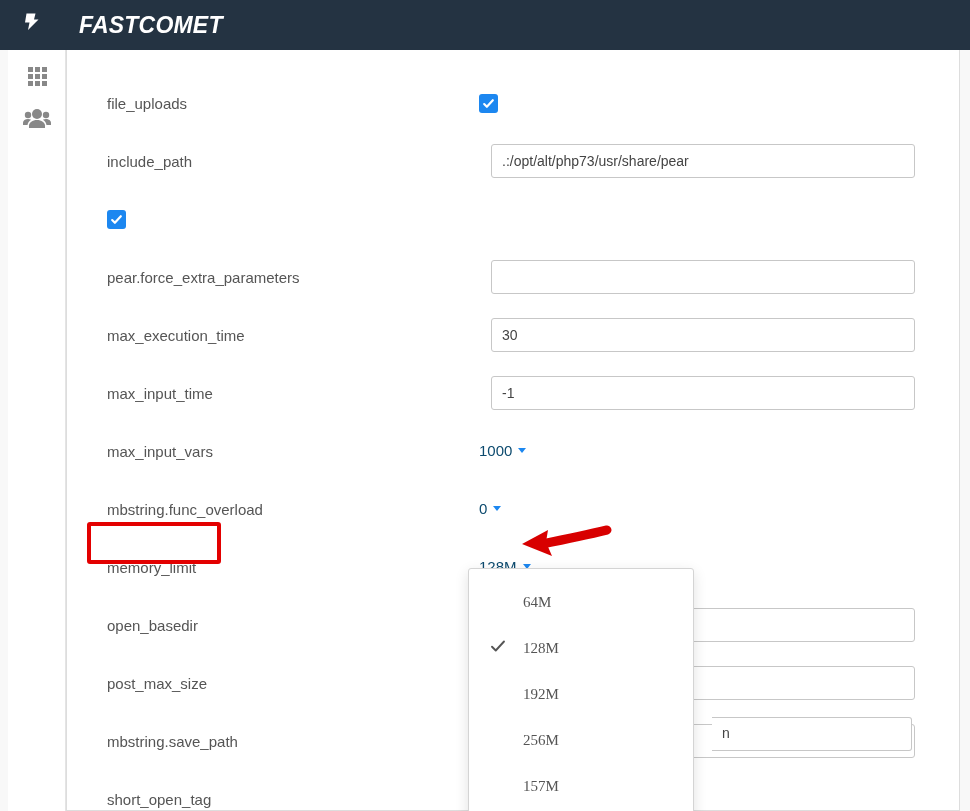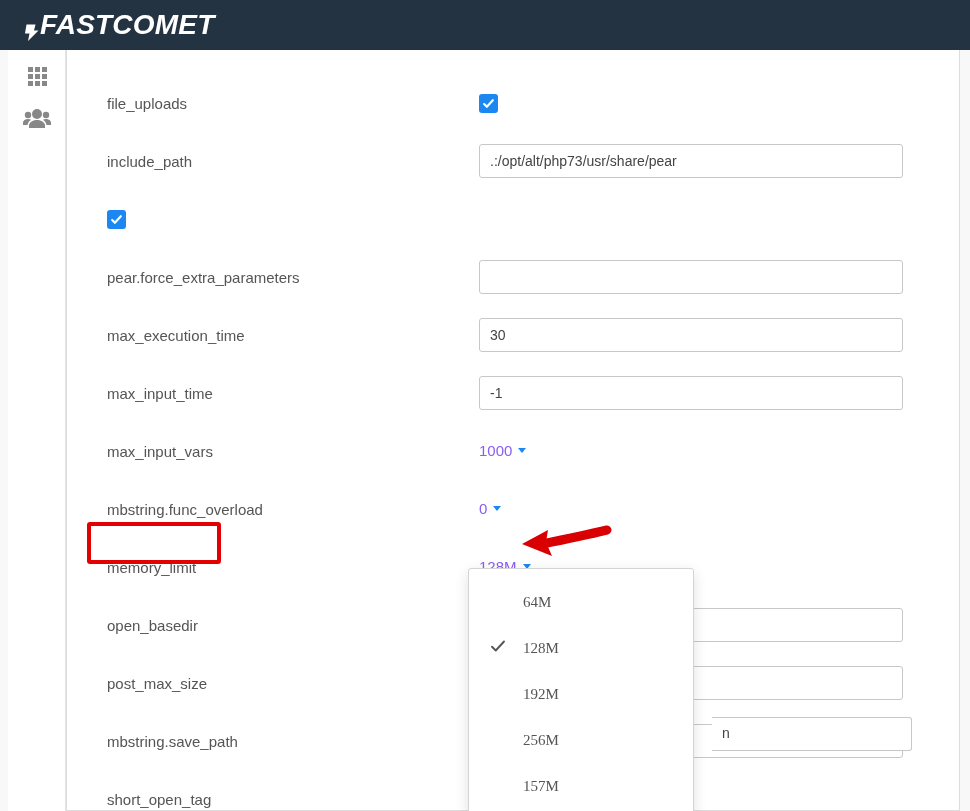--- a/index.html
+++ b/index.html
@@ -1,38 +1,38 @@
 <!DOCTYPE html>
 <html><head>
   <meta charset="utf-8">
   <style>
     * { margin: 0; padding: 0; box-sizing: border-box; }
     body { font-family: -apple-system, BlinkMacSystemFont, "Segoe UI", Helvetica, Arial, sans-serif; background: #f8f8f8; width: 970px; height: 811px; overflow: hidden; position: relative; }
     
     .topbar { background: #243342; height: 50px; display: flex; align-items: center; padding: 0 22px; }
-    .logo { color: #fff; font-size: 28px; font-weight: 700; font-style: italic; display: flex; align-items: flex-end; letter-spacing: 0.2px; }
+    .logo { color: #fff; font-size: 23px; font-weight: 700; font-style: italic; display: flex; align-items: flex-start; letter-spacing: 0.2px; gap: 39px; }
     .logo svg { margin-right: 0px; }
     
     .layout { display: flex; height: calc(100% - 50px); padding-left: 8px; }
     .sidebar { width: 58px; background: #fff; border-right: 1px solid #e4e4e4; padding-top: 14px; display: flex; flex-direction: column; align-items: center; gap: 18px; }
     .sidebar-icon { width: 32px; height: 24px; display: flex; align-items: center; justify-content: center; color: #888; cursor: pointer; }
     
     .main { flex: 1; background: #fff; border-left: 1px solid #ddd; border-right: 1px solid #ddd; border-bottom: 1px solid #ddd; margin-right: 10px; padding: 24px 0 0 0; overflow: visible; }
     
     .row { display: flex; align-items: center; height: 58px; padding: 0 0 0 40px; }
     .label { width: 372px; color: #555; font-size: 15px; }
     .control { flex: 1; padding-right: 56px; }
     
     .checkbox { width: 19px; height: 19px; border-radius: 3px; display: flex; align-items: center; justify-content: center; }
     .checkbox.checked { background: #1c87f0; }
     .checkbox.checked svg { display: block; }
     
-    .text-input { width: 100%; max-width: 448px; height: 34px; border: 1px solid #c7c7c7; border-radius: 3px; padding: 0 10px; font-size: 14px; color: #444; background: #fff; }
+    .text-input { width: 100%; max-width: 448px; height: 34px; border: 1px solid #c7c7c7; border-radius: 3px; padding: 0 10px; font-size: 14px; color: #444; background: #fff; margin-left: 12px; }
     
-    .dropdown-value { color: #8b5cf6; font-size: 15px; cursor: pointer; display: inline-flex; align-items: center; gap: 6px; }
+    .dropdown-value { color: #0c4a6e; font-size: 15px; cursor: pointer; display: inline-flex; align-items: center; gap: 6px; }
     .caret { width: 0; height: 0; border-left: 4px solid transparent; border-right: 4px solid transparent; border-top: 5px solid #1c87f0; display: inline-block; }
     
     .highlight-box { position: absolute; border: 4px solid #e30000; border-radius: 3px; pointer-events: none; }
     
     .arrow { position: absolute; pointer-events: none; }
     
     .dropdown-menu { position: absolute; background: #fff; border: 1px solid #d4d4d4; border-radius: 3px; box-shadow: 0 4px 14px rgba(0,0,0,0.12); width: 226px; padding: 10px 0; z-index: 5; }
     .dropdown-menu .item { height: 46px; display: flex; align-items: center; padding: 0 20px 0 54px; font-size: 15px; color: #555; cursor: pointer; position: relative; font-family: Liberation Serif, serif; }
     .dropdown-menu .item .check { position: absolute; left: 20px; color: #555; }
   </style>

